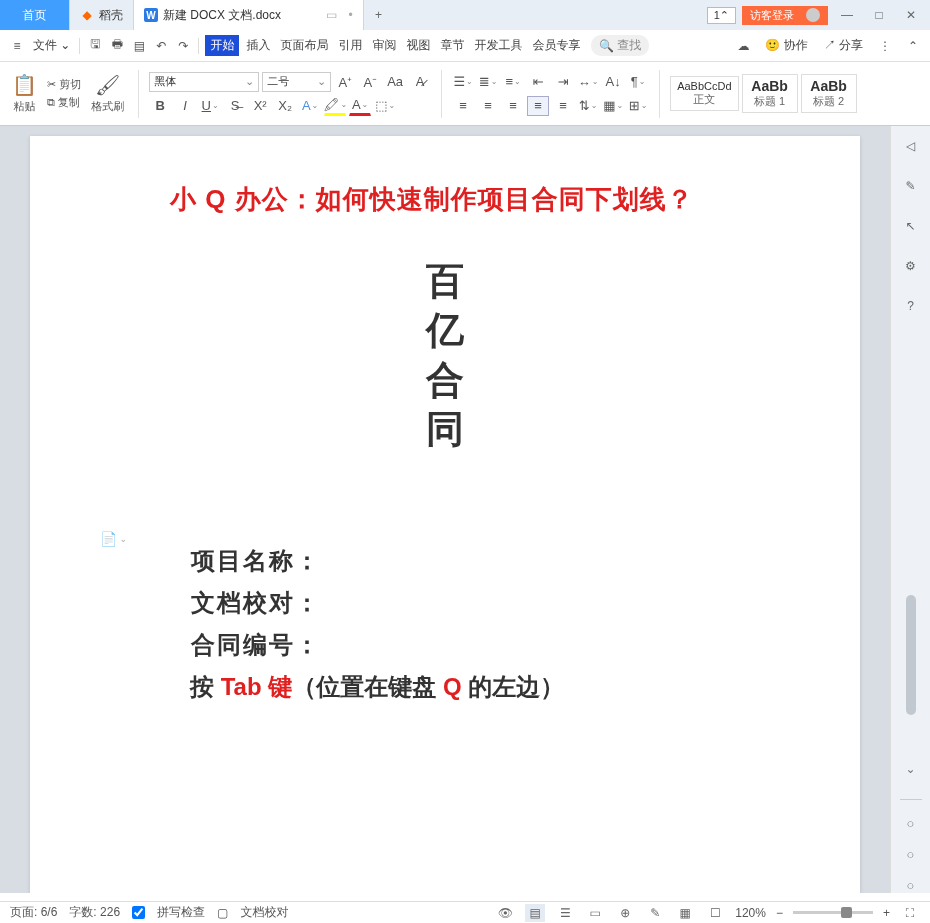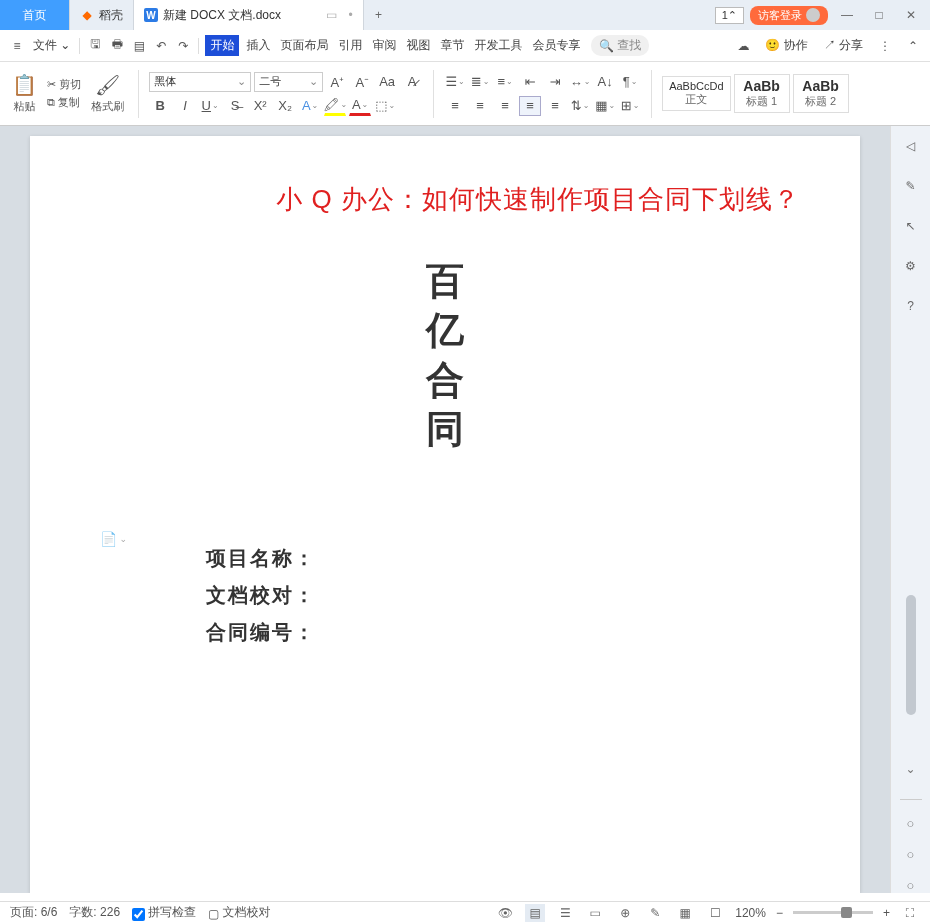--- a/index.html
+++ b/index.html
@@ -9,21 +9,21 @@
 .titlebar { height: 30px; background: #e8eef5; display: flex; align-items: stretch; }
 .tab { display: flex; align-items: center; padding: 0 10px; gap: 5px; border-right: 1px solid #d0d6dd; cursor: pointer; font-size: 12px; }
 .tab.home { background: #409eff; color: #fff; width: 70px; justify-content: center; }
 .tab .ico { width: 14px; height: 14px; display: inline-flex; align-items: center; justify-content: center; }
 .tab.dk .ico { color: #ff6a00; }
 .tab.doc .ico { color: #3a7ad9; }
 .tab.doc { background: #fff; }
 .add-tab { width: 30px; display: flex; align-items: center; justify-content: center; color: #666; cursor: pointer; }
 .title-right { margin-left: auto; display: flex; align-items: center; gap: 6px; padding-right: 6px; }
 .pagebox { border: 1px solid #bbb; padding: 1px 6px; font-size: 11px; background: #fff; }
-.login-btn { background: #ff6a3c; color: #fff; border-radius: 8px; padding: 2px 8px; display: flex; align-items: center; gap: 4px; font-size: 11px; }
+.login-btn { background: #ff6a3c; color: #fff; border-radius: 0; padding: 2px 8px; display: flex; align-items: center; gap: 12px; font-size: 11px; }
 .win-btn { width: 26px; height: 22px; display: flex; align-items: center; justify-content: center; color: #666; cursor: pointer; }
 
 
 .menubar { height: 32px; background: #fff; border-bottom: 1px solid #e0e0e0; display: flex; align-items: center; gap: 4px; padding: 0 8px; font-size: 12px; }
 .menubar .mi { padding: 2px 3px; cursor: pointer; color: #444; }
 .menubar .mi.active { background: #1d4ed8; color: #fff; padding: 2px 5px; }
 .menubar .sep { width: 1px; height: 16px; background: #ddd; margin: 0 2px; }
 .menubar .ico { width: 18px; height: 18px; display: inline-flex; align-items: center; justify-content: center; color: #555; cursor: pointer; }
 .search-box { display: flex; align-items: center; gap: 3px; background: #f0f0f0; border-radius: 10px; padding: 2px 8px; margin-left: 4px; color: #888; }
 .menubar-right { margin-left: auto; display: flex; align-items: center; gap: 10px; }
@@ -41,40 +41,40 @@
 .tb { width: 22px; height: 20px; display: inline-flex; align-items: center; justify-content: center; color: #555; cursor: pointer; font-size: 13px; border: 1px solid transparent; }
 .tb.active { border: 1px solid #aac; background: #eef3fb; }
 .tb .dd { font-size: 8px; margin-left: 1px; color: #888; }
 .style-box { border: 1px solid #ddd; padding: 3px 6px; text-align: center; cursor: pointer; min-width: 56px; }
 .style-box .prev { font-size: 14px; }
 .style-box .lbl { font-size: 11px; color: #666; }
 
 
 .workspace { position: absolute; top: 126px; left: 0; right: 40px; bottom: 30px; background: #d7dde3; display: flex; justify-content: center; overflow: hidden; }
 .page { width: 830px; background: #fff; margin-top: 10px; box-shadow: 0 1px 4px rgba(0,0,0,0.15); padding: 30px 60px 40px 60px; position: relative; }
-.page .title-red { color: #e02020; font-size: 26px; font-weight: normal; margin: 16px 0 40px 80px; letter-spacing: 1px; text-align: right; }
+.page .title-red { color: #e02020; font-size: 26px; font-weight: bold; margin: 16px 0 40px 80px; letter-spacing: 1px; }
 .page .big-v { font-size: 38px; font-weight: bold; text-align: center; line-height: 1.3; }
 .page .flds { margin-top: 90px; margin-left: 100px; }
-.page .fld { font-size: 20px; font-weight: bold; margin: 10px 16px; letter-spacing: 2px; }
+.page .fld { font-size: 24px; font-weight: bold; margin: 10px 1px; letter-spacing: 2px; }
 .page .hint { font-size: 24px; font-weight: bold; margin-top: 8px; margin-left: 100px; }
 .page .hint .red { color: #e02020; }
 .page-ico { position: absolute; left: 70px; top: 395px; color: #4a8; font-size: 14px; display: flex; align-items: center; gap: 2px; }
 
 
 .sidestrip { position: absolute; right: 0; top: 126px; bottom: 30px; width: 40px; background: #eef2f7; border-left: 1px solid #ddd; display: flex; flex-direction: column; align-items: center; padding-top: 8px; gap: 16px; }
 .sidestrip .si { width: 24px; height: 24px; display: flex; align-items: center; justify-content: center; color: #666; cursor: pointer; }
 .sidestrip .scroll-fill { flex: 1; }
 .sidestrip .scrollbar { width: 10px; height: 120px; background: #c2c8cf; border-radius: 5px; margin-bottom: 30px; }
 .sidestrip .scroll-down { width: 16px; height: 16px; display: flex; align-items: center; justify-content: center; color: #777; margin-bottom: 6px; cursor: pointer; }
 .sidestrip .mode-sep { width: 22px; height: 1px; background: #ccc; }
 .sidestrip .mode-btn { font-size: 13px; color: #777; cursor: pointer; }
 
 
 .status { position: absolute; bottom: 0; left: 0; right: 0; height: 22px; background: #fff; border-top: 1px solid #ddd; display: flex; align-items: center; padding: 0 10px; gap: 12px; font-size: 12px; color: #555; }
-.status .ck { display: flex; align-items: flex-end; gap: 3px; }
+.status .ck { display: flex; align-items: center; gap: 12px; }
 .status .right { margin-left: auto; display: flex; align-items: center; gap: 10px; }
 .status .view-btn { width: 20px; height: 18px; display: flex; align-items: center; justify-content: center; color: #666; cursor: pointer; border: 1px solid transparent; }
 .status .view-btn.active { background: #e4ebf3; }
 .zoom-slider { width: 80px; height: 3px; background: #ccc; position: relative; }
 .zoom-slider .thumb { position: absolute; top: -4px; left: 48px; width: 11px; height: 11px; background: #888; border-radius: 2px; }
 .small-doc-icon { font-family: Arial; font-weight: bold; font-size: 10px; background: #2c7be5; color: #fff; width: 14px; height: 14px; display: inline-flex; align-items: center; justify-content: center; border-radius: 2px; }
 </style>
 </head>
 <body>
 
@@ -154,21 +154,21 @@
         <span>复制</span>
       </div>
   </div>
   <div class="grp grp-big">
     <span style="font-size:20px">🖌</span>
     <span>格式刷</span>
   </div>
   <div class="vsep"></div>
   <div style="display:flex;flex-direction:column;gap:4px">
     <div class="btn-row">
-      <div class="sel" style="width:102px">
+      <div class="sel" style="width:110px">
           <span>黑体</span>
           <span class="dd">⌄</span>
         </div>
       <div class="sel" style="width:69px">
           <span>二号</span>
           <span class="dd">⌄</span>
         </div>
       <span class="tb">A⁺</span>
       <span class="tb">A⁻</span>
       <span class="tb">Aa</span>
@@ -239,20 +239,23 @@
     <div class="title-red">小 Q 办公：如何快速制作项目合同下划线？</div>
     <div class="big-v">百</div>
     <div class="big-v">亿</div>
     <div class="big-v">合</div>
     <div class="big-v">同</div>
     <div class="page-ico">📄<span style="font-size:9px;color:#aaa">⌄</span></div>
     <div class="flds">
       <div class="fld">项目名称：</div>
       <div class="fld">文档校对：</div>
       <div class="fld">合同编号：</div>
+    </div>
+    <div class="hint">
+      <span>按 </span><span class="red">Tab 键</span><span>（位置在键盘 </span><span class="red">Q</span><span> 的左边）</span>
     </div>
   </div>
 </div>
 
 <div class="sidestrip">
   <span class="si">◁</span>
   <span class="si">✎</span>
   <span class="si">↖</span>
   <span class="si">⚙</span>
   <span class="si">?</span>

